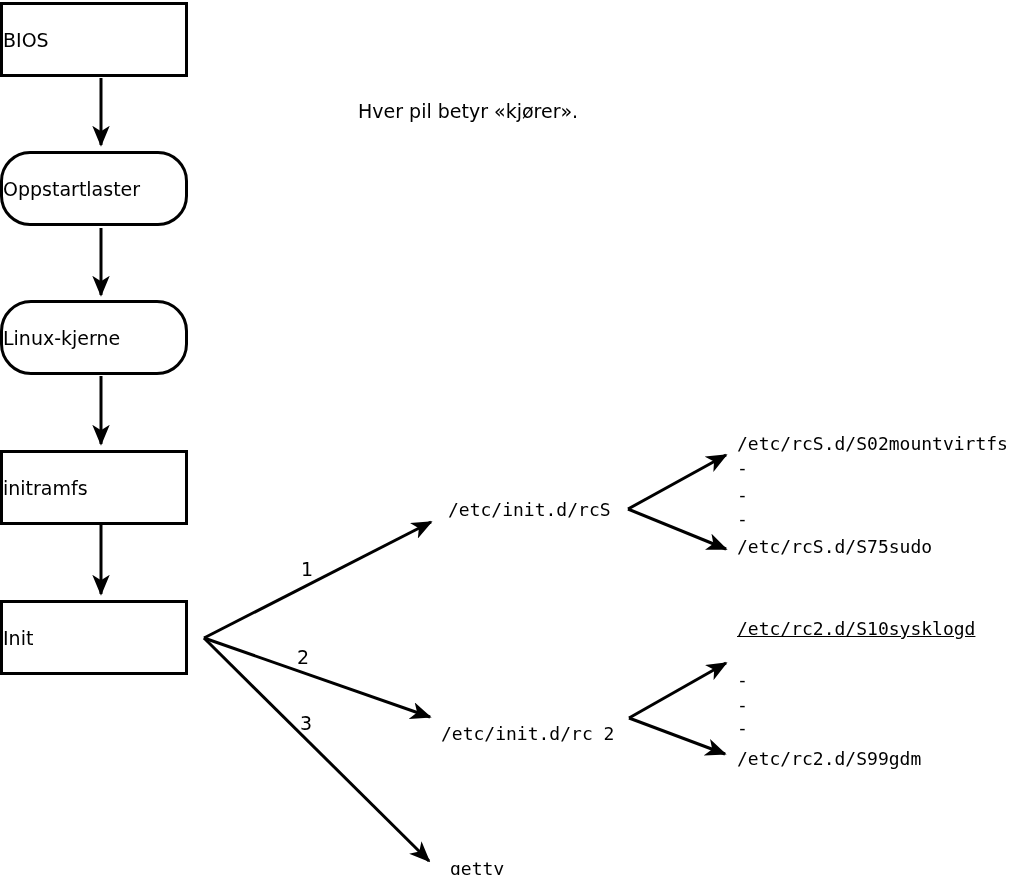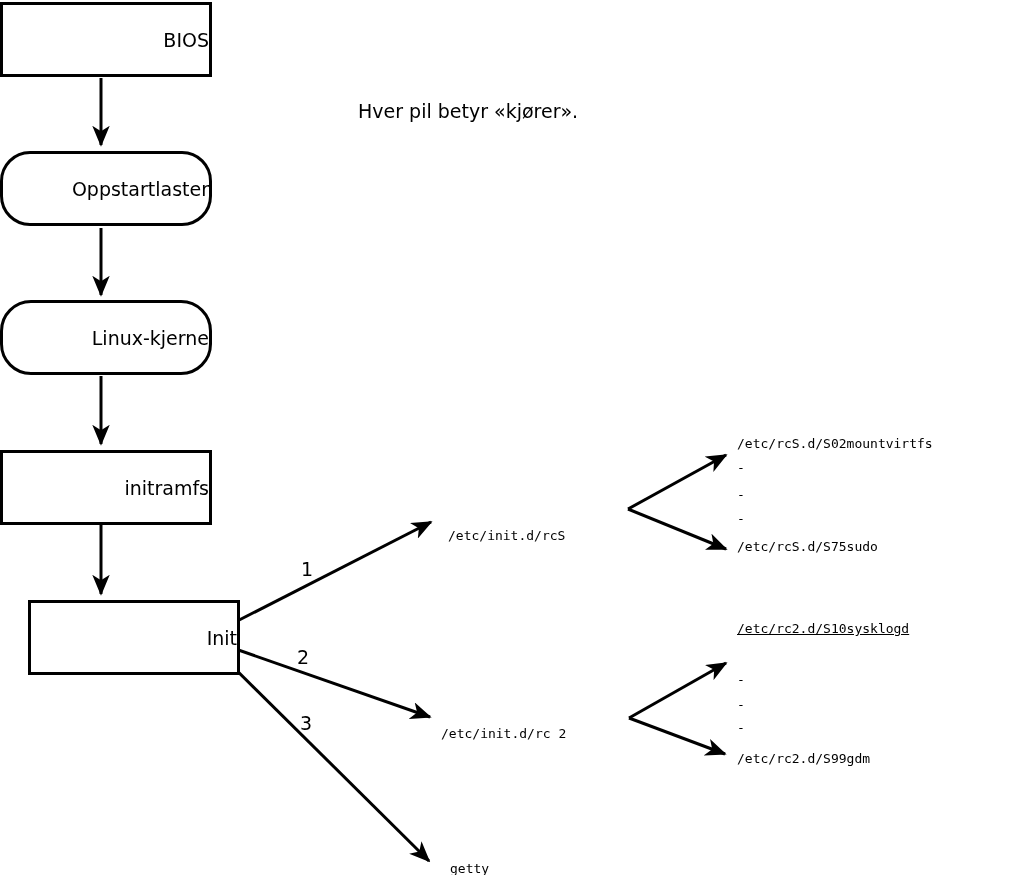--- a/index.html
+++ b/index.html
@@ -24,44 +24,44 @@
     height: 875px;
   }
   .arrow-layer path {
     stroke: #000000;
     stroke-width: 3;
     fill: none;
   }
   .node-box {
     position: absolute;
     left: 0;
-    width: 212px;
+    width: 188px;
     height: 75px;
     box-sizing: border-box;
     border: 3px solid #000000;
     background: #ffffff;
     display: flex;
     align-items: center;
-    justify-content: flex-end;
+    justify-content: flex-start;
     font-size: 19px;
   }
   .note {
     position: absolute;
     font-size: 19px;
     white-space: nowrap;
   }
   .branch-num {
     position: absolute;
     font-size: 19px;
     white-space: nowrap;
   }
   .mono {
     position: absolute;
     font-family: "DejaVu Sans Mono", "Liberation Mono", monospace;
-    font-size: 13px;
+    font-size: 18px;
     line-height: 22px;
     white-space: pre;
   }
 </style>
 </head>
 <body>
 
 <div class="canvas">
 
   <svg class="arrow-layer" viewBox="0 0 1024 875" xmlns="http://www.w3.org/2000/svg">
@@ -92,31 +92,31 @@
   </div>
   <div class="node-box" style="top:151px;border-radius:30px;">
     <span>Oppstartlaster</span>
   </div>
   <div class="node-box" style="top:300px;border-radius:31px;">
     <span>Linux-kjerne</span>
   </div>
   <div class="node-box" style="top:450px;">
     <span>initramfs</span>
   </div>
-  <div class="node-box" style="top:600px;margin-left:28px;">
+  <div class="node-box" style="top:600px;">
     <span>Init</span>
   </div>
 
   <div class="note" style="left:358px; top:100px;">Hver pil betyr «kjører».</div>
 
   <div class="branch-num" style="left:301px; top:558px;">1</div>
   <div class="branch-num" style="left:297px; top:646px;">2</div>
   <div class="branch-num" style="left:300px; top:712px;">3</div>
 
-  <div class="mono" style="left:448px; top:499px;margin-top:26px;">/etc/init.d/rcS</div>
+  <div class="mono" style="left:448px; top:499px;">/etc/init.d/rcS</div>
   <div class="mono" style="left:441px; top:707px;margin-top:16px;">/etc/init.d/rc 2</div>
   <div class="mono" style="left:450px; top:858px;">getty</div>
 
   <div class="mono" style="left:737px; top:433px;">/etc/rcS.d/S02mountvirtfs</div>
   <div class="mono" style="left:737px; top:457px;">-</div>
   <div class="mono" style="left:737px; top:484px;">-</div>
   <div class="mono" style="left:737px; top:508px;">-</div>
   <div class="mono" style="left:737px; top:536px;">/etc/rcS.d/S75sudo</div>
 
   <div class="mono" style="left:737px; top:618px;text-decoration:underline;">/etc/rc2.d/S10sysklogd</div>

